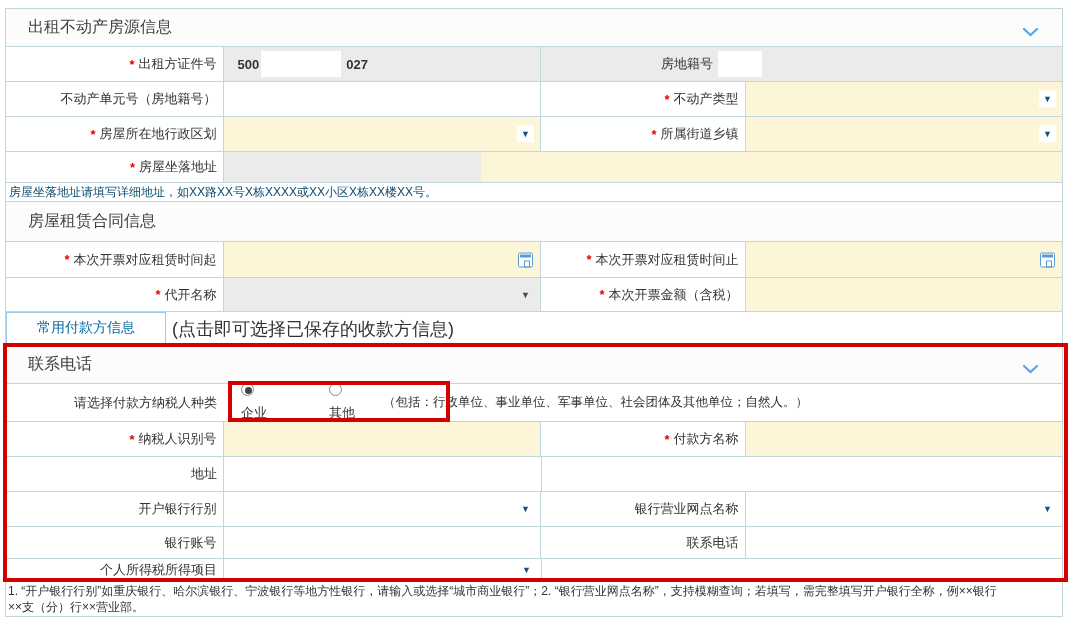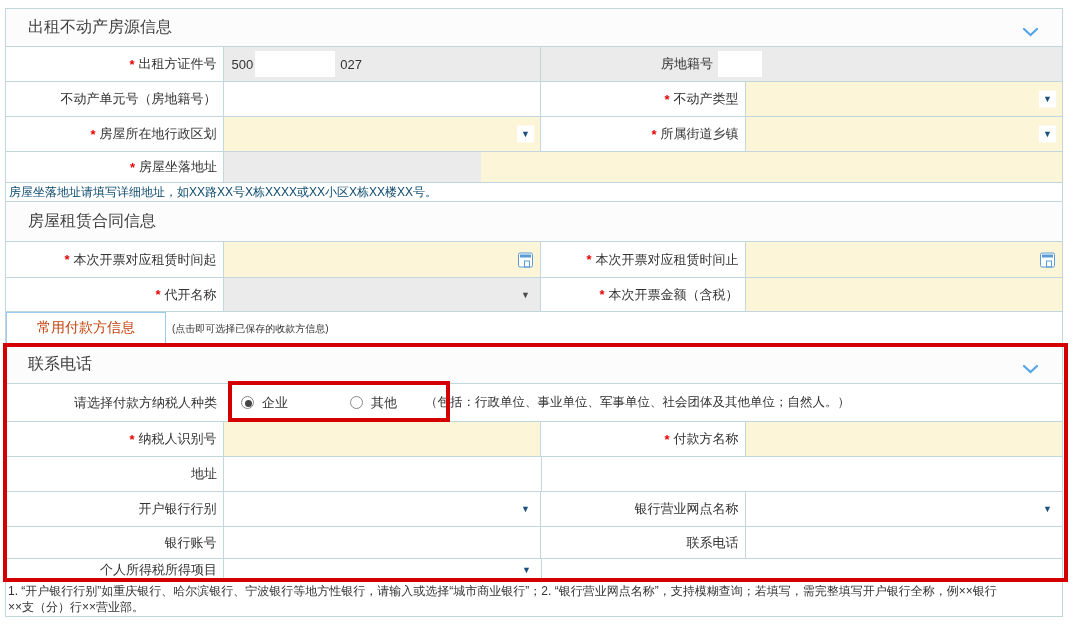--- a/index.html
+++ b/index.html
@@ -27,21 +27,21 @@
   .row{display:flex;border-top:1px solid var(--line);position:relative;background:#fff;}
   .lbl,.lbl2{
     display:flex;align-items:center;justify-content:flex-end;
     padding-right:6px;font-size:13px;color:#333;background:#fff;gap:4px;
   }
   .lbl{width:217px;}
   .lbl2{width:205px;border-left:1px solid var(--line);}
   .req{color:#e60000;font-size:13px;font-weight:bold;}
   .fld{
     width:318px;position:relative;display:flex;align-items:center;
-    border-left:1px solid var(--line);padding-left:8px;font-size:13px;
+    border-left:1px solid var(--line);padding-left:14px;font-size:13px;font-weight:bold;
   }
   .fld.yellow{background:var(--cream);}
   .fld.grey{background:var(--grey);}
   .arrowbox{
     position:absolute;right:6px;top:50%;transform:translateY(-50%);
     width:17px;height:17px;background:#fff;display:flex;align-items:center;justify-content:center;
   }
   .arrowbox.bare{background:transparent;}
   .arr{font-size:9px;color:var(--navy);line-height:1;}
   .arr.dark{color:#4a4a4a;}
@@ -50,34 +50,34 @@
     width:15px;height:15px;background:#fff;border:1px solid #5b9bd5;border-radius:2px;
   }
   .cal::before{content:'';position:absolute;left:1px;right:1px;top:1px;height:3px;background:#5b9bd5;}
   .cal::after{content:'';position:absolute;left:5px;top:7px;width:4px;height:5px;border:1px solid #5b9bd5;}
   .mask{background:#fff;height:26px;display:inline-block;}
   .note-row{border-top:1px solid var(--line);background:#fff;font-size:12px;color:#0c4a6e;padding:2px 3px;line-height:14px;}
   .tabrow{height:34px;align-items:center;}
   .tab{
     height:33px;margin-top:-1px;width:160px;border:1px solid #9ccaec;background:#fff;
     display:flex;align-items:center;justify-content:center;
-    color:#c2410c;font-size:14px;cursor:pointer;
-  }
-  .tab-hint{font-size:10px;color:#333;margin-left:6px;}
+    color:#0369a1;font-size:14px;cursor:pointer;
+  }
+  .tab-hint{font-size:18px;color:#333;margin-left:6px;}
   .rented{position:relative;}
   .red-outline{
     position:absolute;left:-3px;right:-6px;top:-2px;bottom:-1px;
     border:4px solid var(--red);pointer-events:none;z-index:5;
   }
   .inner-red-box{
     position:absolute;left:222px;top:-3px;width:222px;height:41px;
     border:4px solid var(--red);pointer-events:none;z-index:6;
   }
   .radiobar{display:flex;align-items:center;padding-left:18px;font-size:13px;flex:1;}
-  .radio-opt{display:inline-flex;align-items:center;gap:8px;cursor:pointer;}
+  .radio-opt{display:inline-flex;align-items:flex-start;gap:8px;cursor:pointer;flex-direction:column;}
   .radio{
     width:13px;height:13px;border:1px solid #888;border-radius:50%;background:#fff;
     display:inline-block;position:relative;flex:0 0 auto;
   }
   .radio.checked::after{
     content:'';position:absolute;left:3px;top:3px;width:7px;height:7px;border-radius:50%;background:#444;
   }
   .kind-note{margin-left:28px;font-size:12.5px;color:#333;white-space:nowrap;}
   .merged-grey{
     width:523px;border-left:1px solid var(--line);background:var(--grey);

